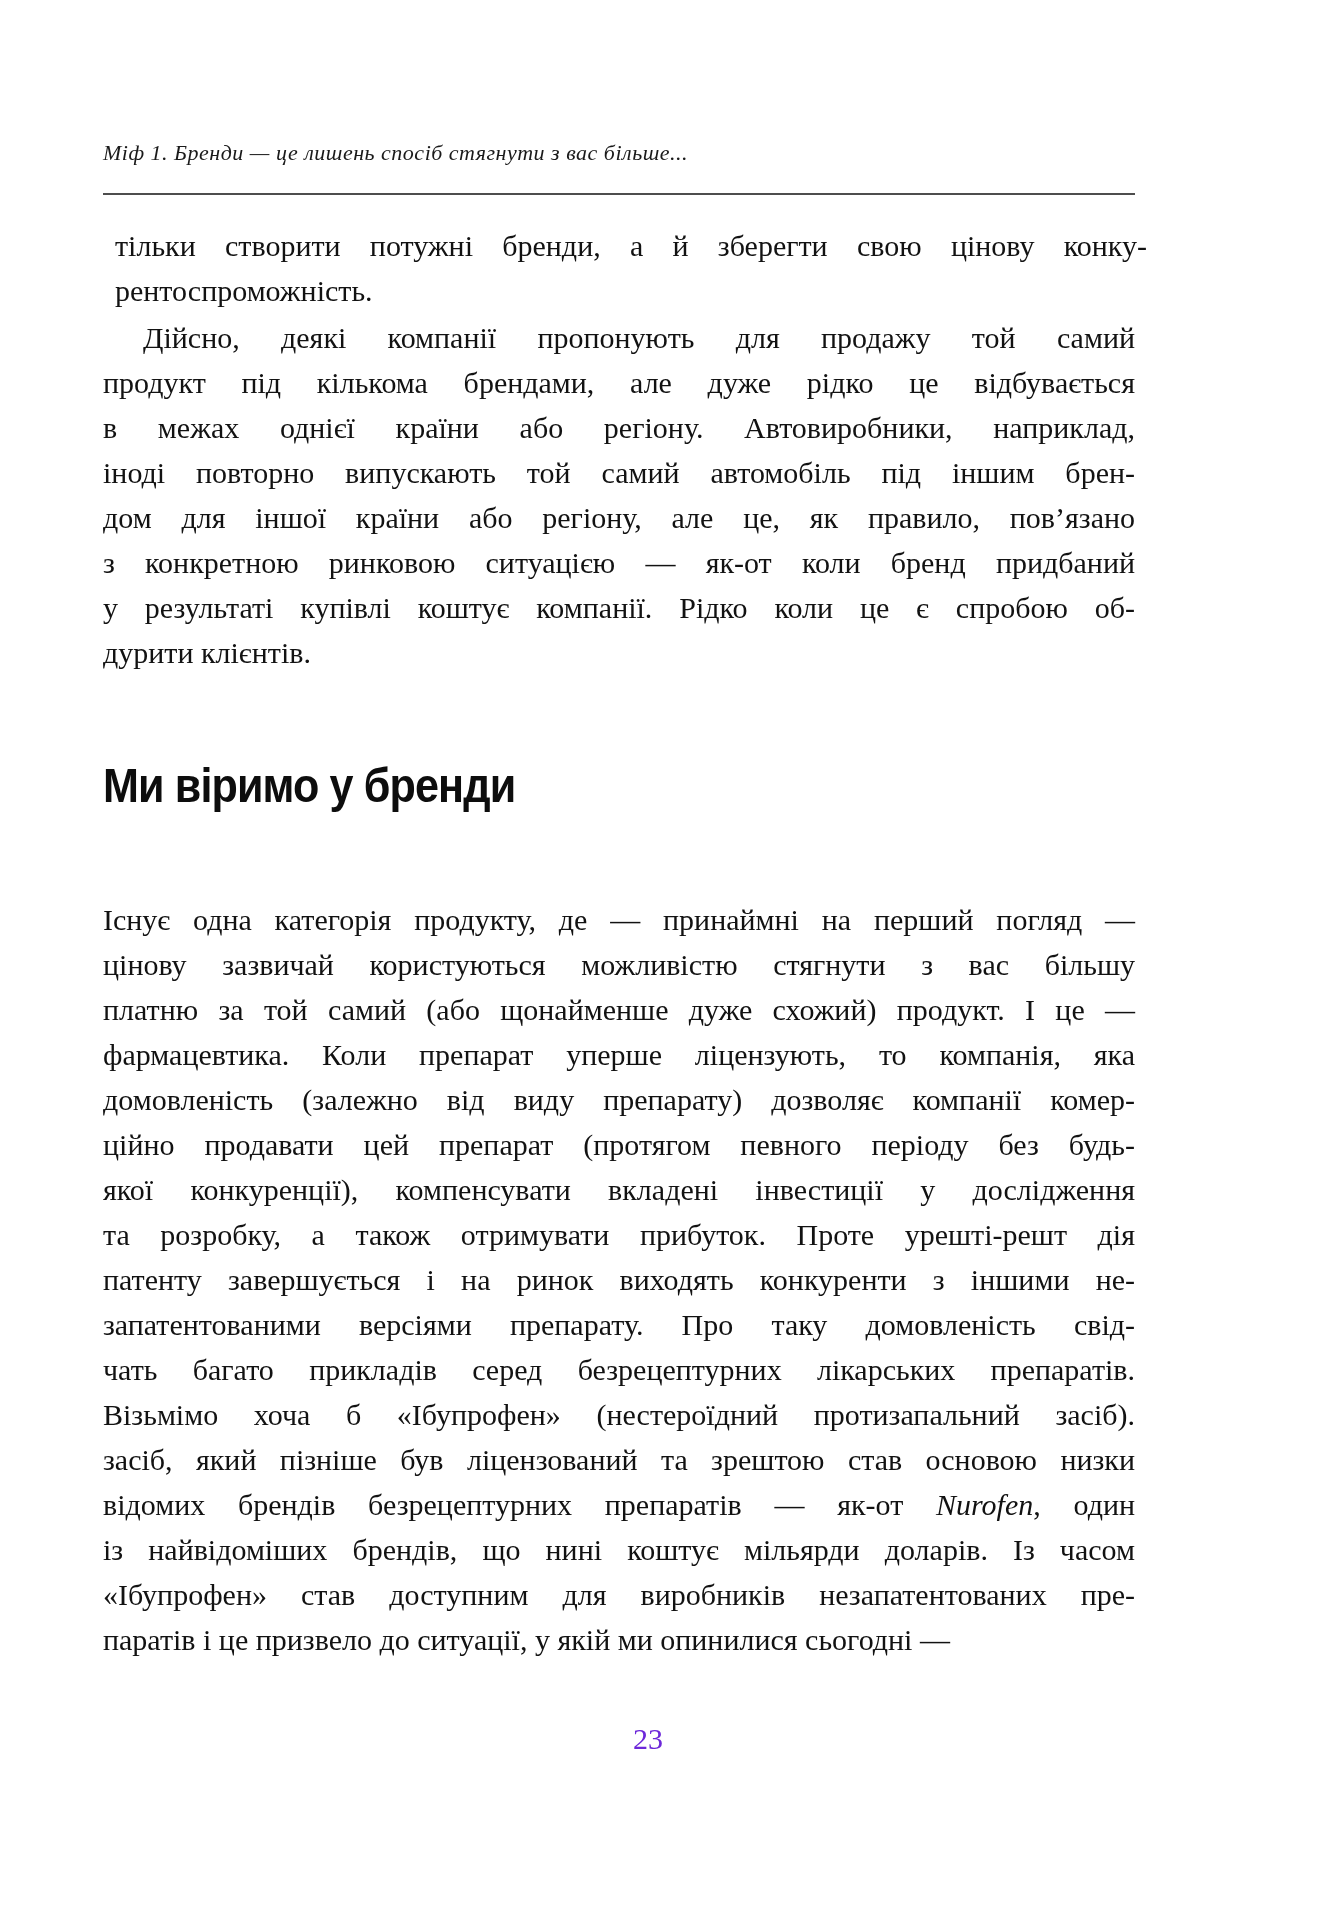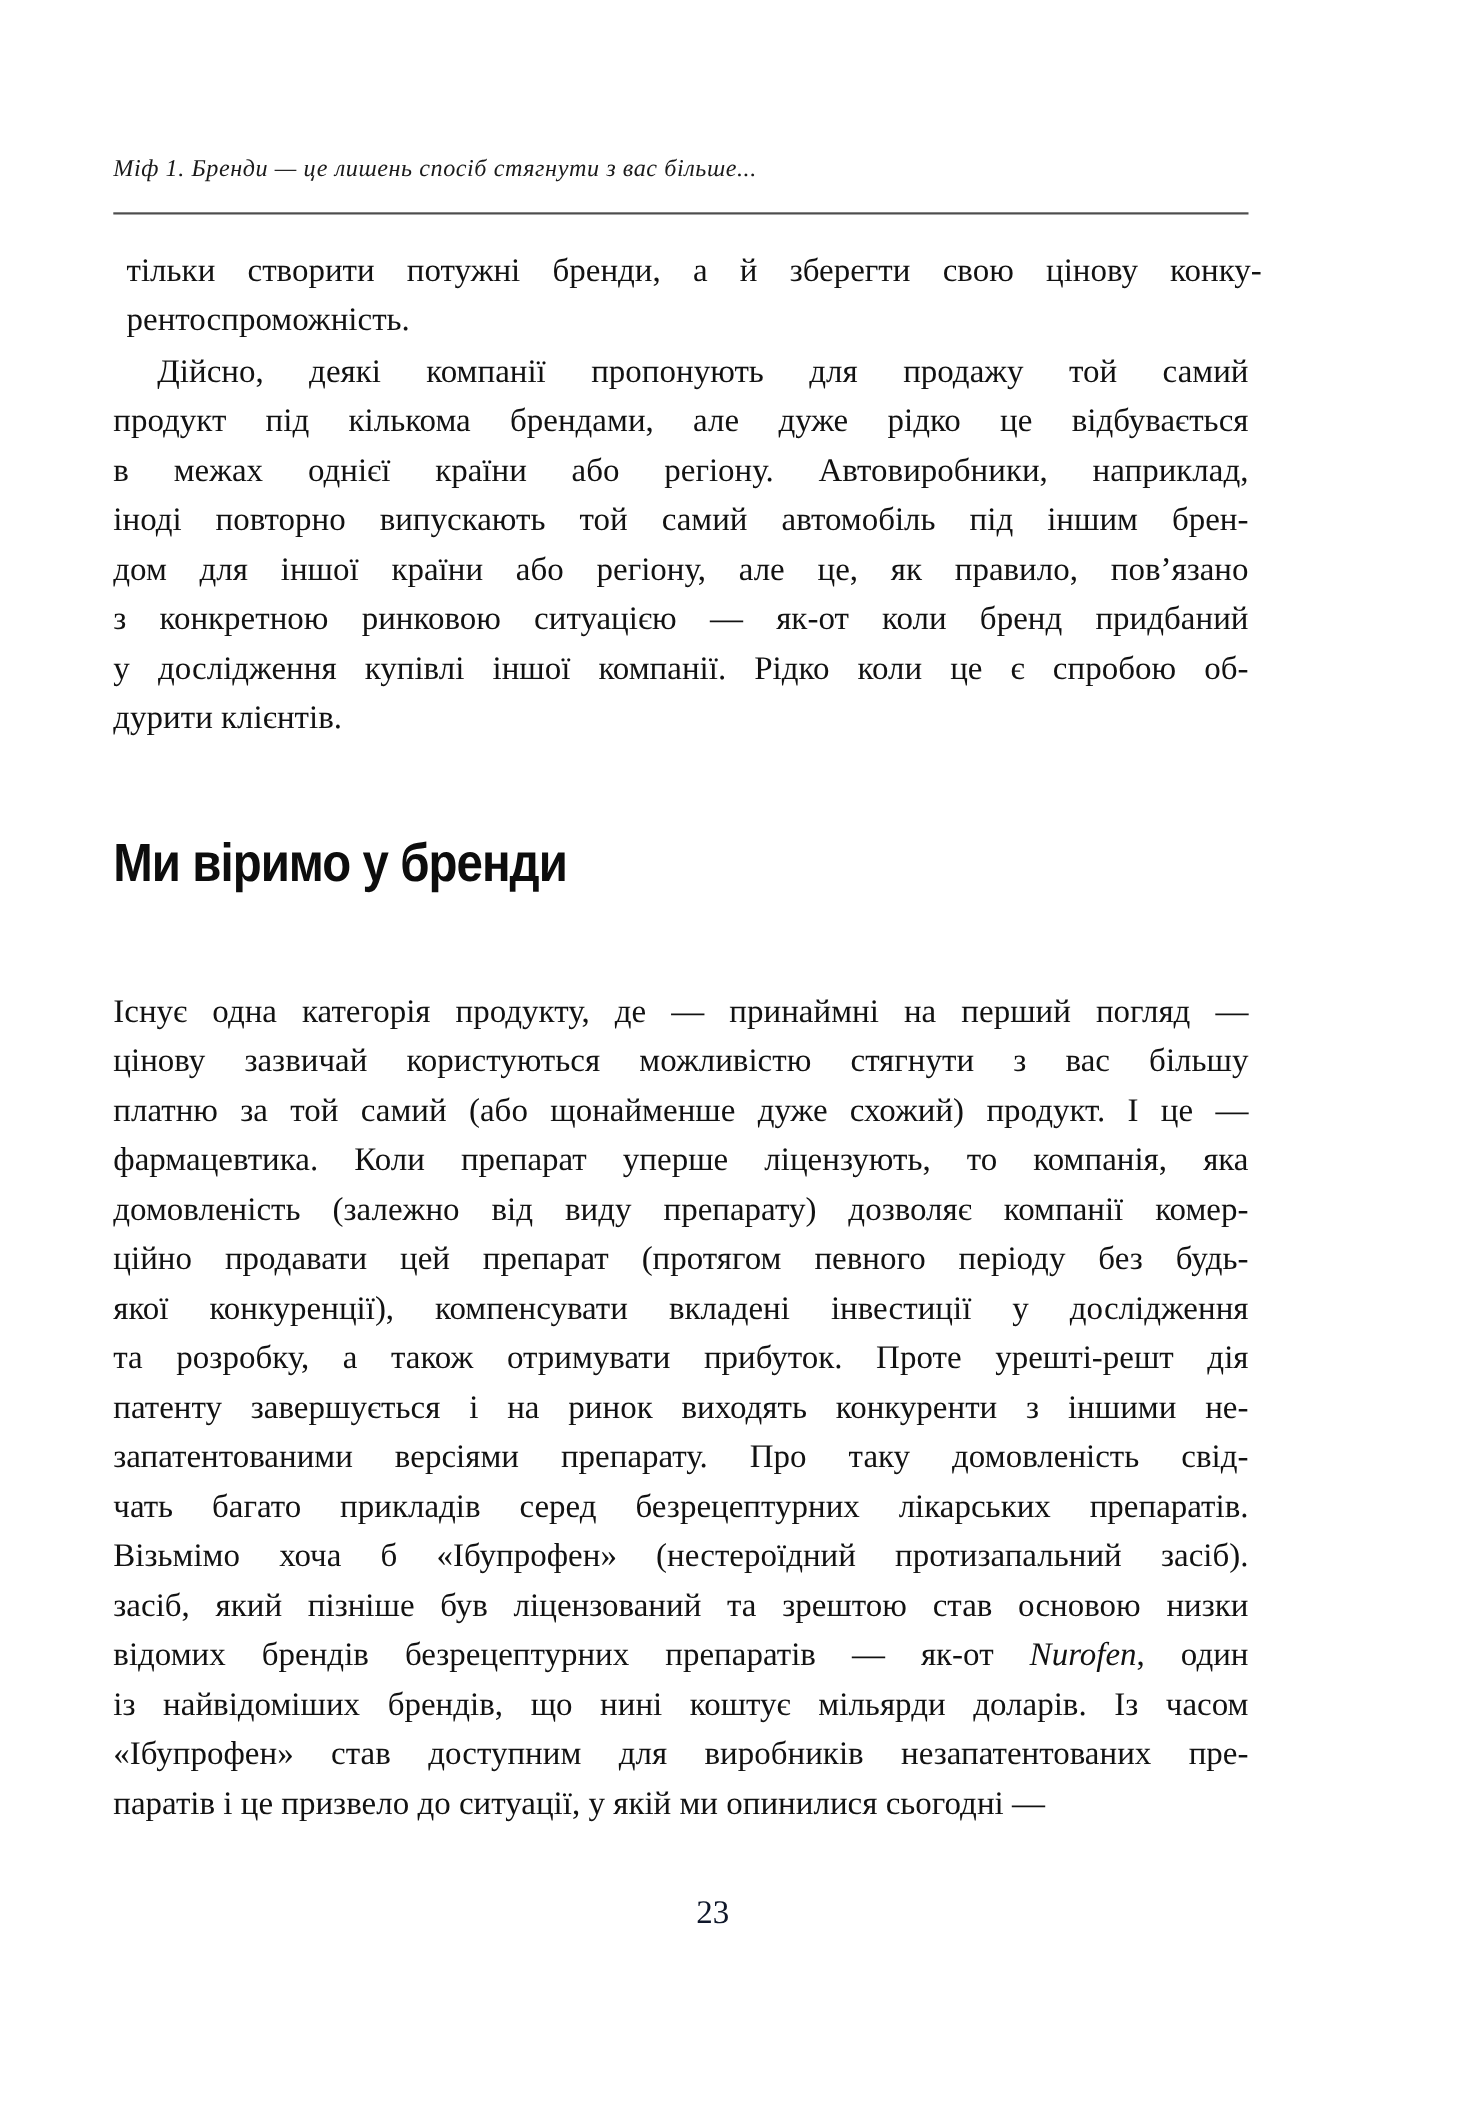--- a/index.html
+++ b/index.html
@@ -76,21 +76,21 @@
     white-space: nowrap;
   }
   #para3 { top: 897px; }
   .page-number {
     position: absolute;
     left: 103px;
     top: 1722px;
     width: 1090px;
     text-align: center;
     font-size: 30px;
-    color: #0f172a;
+    color: #6d28d9;
   }
 </style>
 </head>
 <body>
 
 <div class="page">
 
   <div class="running-head">Міф 1. Бренди — це лишень спосіб стягнути з вас більше...</div>
 
   <div class="head-rule"></div>
@@ -100,21 +100,21 @@
       <div class="line last"><span>рентоспроможність.</span></div>
     </div>
 
   <div id="para2" class="para indent">
       <div class="line"><span>Дійсно, деякі компанії пропонують для продажу той самий</span></div>
       <div class="line"><span>продукт під кількома брендами, але дуже рідко це відбувається</span></div>
       <div class="line"><span>в межах однієї країни або регіону. Автовиробники, наприклад,</span></div>
       <div class="line"><span>іноді повторно випускають той самий автомобіль під іншим брен-</span></div>
       <div class="line"><span>дом для іншої країни або регіону, але це, як правило, пов’язано</span></div>
       <div class="line"><span>з конкретною ринковою ситуацією — як-от коли бренд придбаний</span></div>
-      <div class="line"><span>у дослідження купівлі іншої компанії. Рідко коли це є спробою об-</span></div>
+      <div class="line"><span>у результаті купівлі коштує компанії. Рідко коли це є спробою об-</span></div>
       <div class="line last"><span>дурити клієнтів.</span></div>
     </div>
 
   <h1 class="section-heading">Ми віримо у бренди</h1>
 
   <div id="para3" class="para">
       <div class="line"><span>Існує одна категорія продукту, де — принаймні на перший погляд —</span></div>
       <div class="line"><span>цінову зазвичай користуються можливістю стягнути з вас більшу</span></div>
       <div class="line"><span>платню за той самий (або щонайменше дуже схожий) продукт. І це —</span></div>
       <div class="line"><span>фармацевтика. Коли препарат уперше ліцензують, то компанія, яка</span></div>

